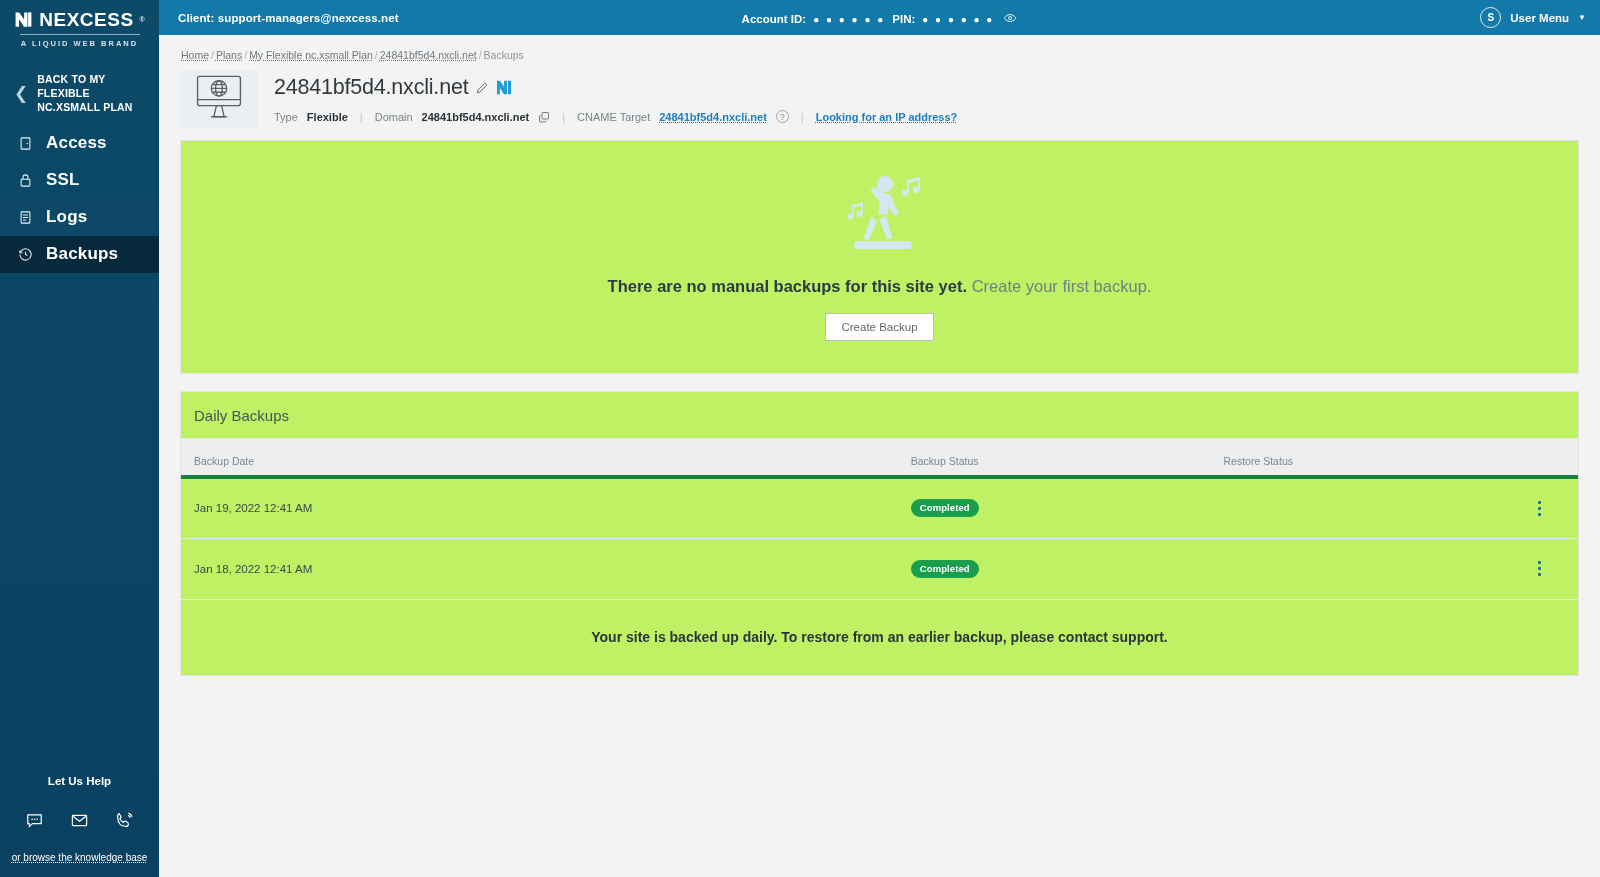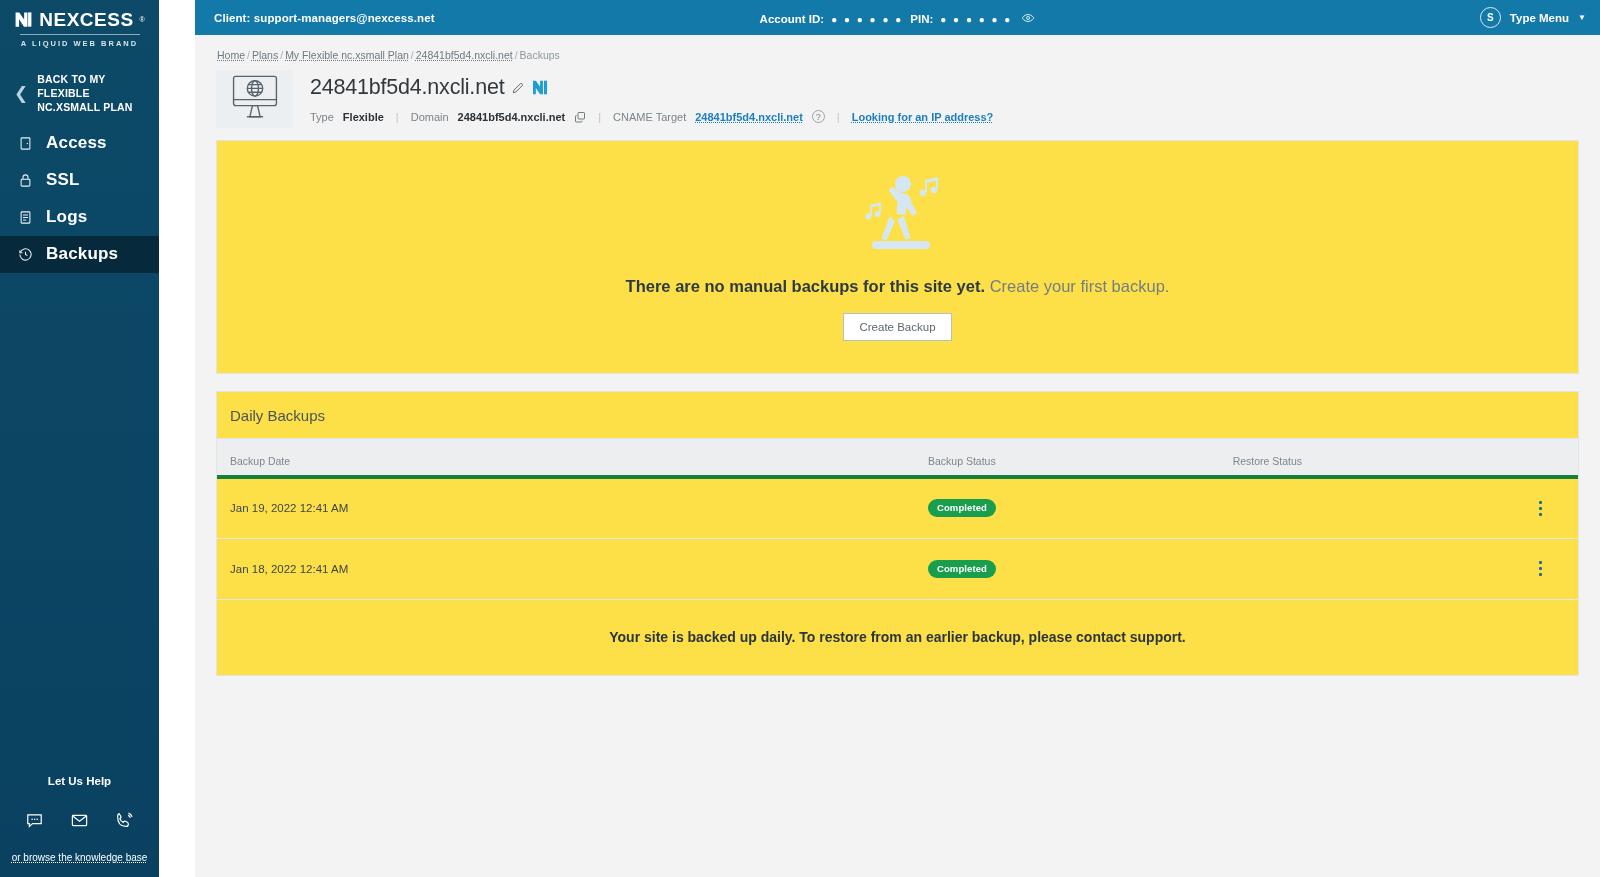--- a/index.html
+++ b/index.html
@@ -69,21 +69,21 @@
   .help-title { font-size: 11.5px; font-weight: bold; color: #fff; margin-bottom: 24px; }
   .help-icons { display: flex; justify-content: center; gap: 26px; margin-bottom: 17px; }
   .help-icons span { cursor: pointer; display:flex; align-items:center; justify-content:center;}
   .help-kb {
     font-size: 10px; color: #ffffff; text-decoration: underline;
     text-decoration-style: dotted; cursor: pointer; display:inline-block;
   }
 
   
   .main { flex: 1 1 auto; height: 877px; display: flex; flex-direction: column;
-          background: #f3f3f3; margin-left: 36px; }
+          background: #f3f3f3; }
 
   .topbar {
     height: 35px; background: #1279a8; color: #fff;
     display: flex; align-items: center; position: relative;
     font-size: 11.5px; flex: 0 0 35px;
   }
   .topbar .client { margin-left: 19px; font-weight: bold; letter-spacing: .1px; }
   .topbar .acct {
     position: absolute; left: 50%; transform: translateX(-50%);
     display: flex; align-items: flex-end; gap: 7px; font-weight: bold; white-space: nowrap;
@@ -128,21 +128,21 @@
   .info-row .pipe { color: #bcc4c8; margin: 0 3px; }
   .info-row a { color: #1a7fc1; font-weight: bold; text-decoration: underline;
                 text-decoration-style: dotted; cursor: pointer; }
   .ico-btn { cursor: pointer; display: inline-flex; }
   .qmark {
     width: 13px; height: 13px; border-radius: 50%; border: 1px solid #9aa4aa;
     color: #79848a; font-size: 9px; display: inline-flex;
     align-items: center; justify-content: center; cursor: pointer;
   }
 
-  .card { background: #fde047; border: 1px solid #e2e5e7; }
+  .card { background: #bef264; border: 1px solid #e2e5e7; }
 
   .empty-card { padding: 26px 0 32px 0; text-align: center; }
   .empty-illu { display: flex; justify-content: center; margin-bottom: 14px; }
   .empty-text { font-size: 16.5px; color: #737d84; margin-bottom: 17px; }
   .empty-text b { color: #2d3a45; font-weight: bold; }
   .btn-outline {
     display: inline-block; padding: 7px 15px; font-size: 11.5px;
     color: #5e686e; background: #fff; border: 1px solid #b9c0c5; cursor: pointer;
     font-family: inherit;
   }
@@ -285,21 +285,21 @@
         <span class="dots">● ● ● ● ● ●</span>
         <span class="eye-btn">
           <svg width="14" height="14" viewBox="0 0 24 24" fill="none" stroke="#ffffff" stroke-width="1.5">
             <path d="M2 12s3.7-6 10-6 10 6 10 6-3.7 6-10 6-10-6-10-6z"></path>
             <circle cx="12" cy="12" r="2.6"></circle>
           </svg>
         </span>
       </div>
       <div class="user">
         <span class="avatar">S</span>
-        <span>Type Menu</span>
+        <span>User Menu</span>
         <span class="caret">▼</span>
       </div>
     </div>
 
     <div class="content">
 
       <div class="crumbs">
         <a>Home</a>
         <span class="sep">/</span>
         <a>Plans</a>

